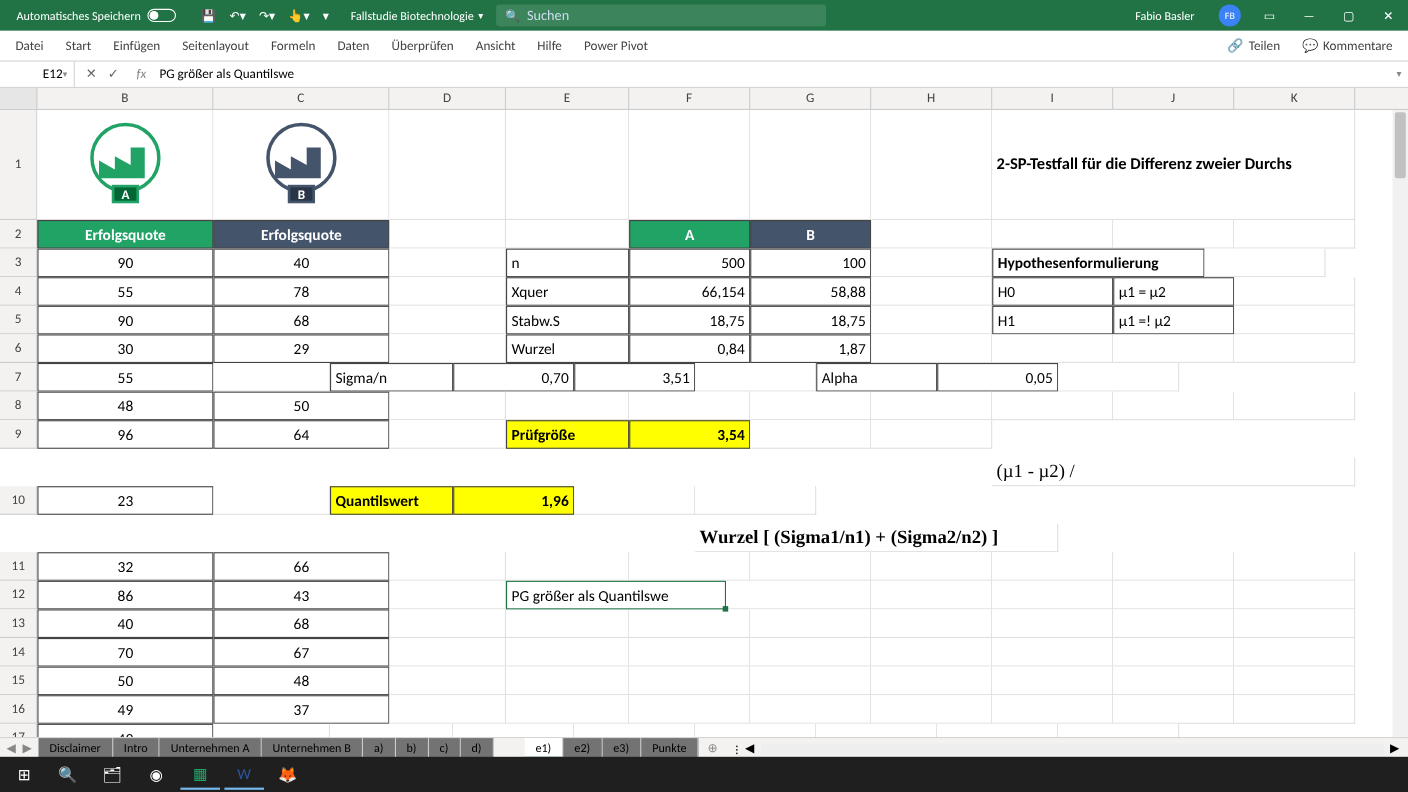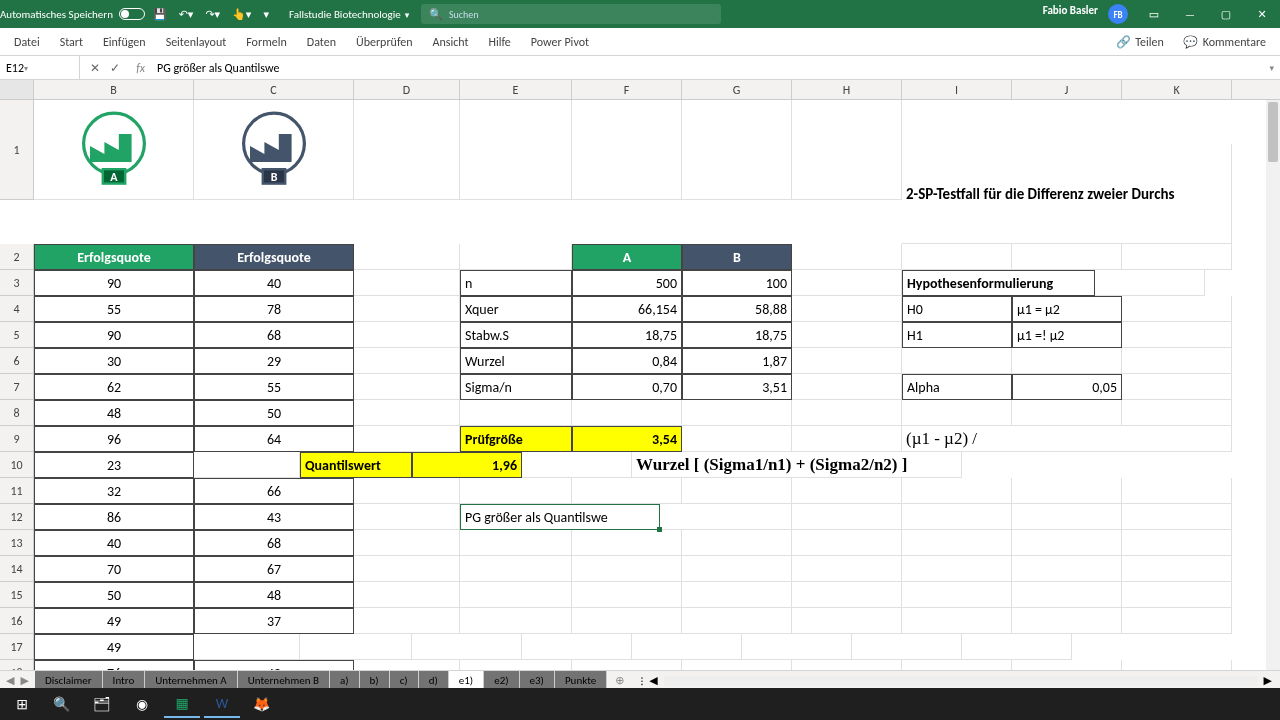--- a/index.html
+++ b/index.html
@@ -1,44 +1,44 @@
 <!DOCTYPE html>
 <html><head>
 <meta charset="utf-8">
 <style>
 * { margin: 0; padding: 0; box-sizing: border-box; font-family: "Segoe UI", Calibri, sans-serif; }
 body { background: #fff; overflow: hidden; width: 1280px; height: 720px; position: relative; }
 
 
 .titlebar { height: 28px; background: #217346; color: #fff; display: flex; align-items: center; font-size: 11px; }
-.titlebar .autosave { display: flex; align-items: center; padding: 0 0; gap: 6px; }
+.titlebar .autosave { display: flex; align-items: center; padding: 0 15px; gap: 6px; }
 .titlebar .toggle { width: 26px; height: 12px; border: 1px solid #fff; border-radius: 6px; position: relative; }
 .titlebar .toggle::after { content: ""; position: absolute; width: 8px; height: 8px; background: #fff; border-radius: 50%; left: 1px; top: 1px; }
 .titlebar .qat { display: flex; gap: 12px; padding: 0 8px; align-items: center; }
 .titlebar .qat span { cursor: pointer; }
 .titlebar .filename { padding: 0 12px; display: flex; align-items: center; gap: 4px; }
 .titlebar .filename::after { content: "▾"; font-size: 9px; }
 .titlebar .search { flex: 0 0 300px; height: 20px; background: rgba(255,255,255,0.12); border-radius: 3px; display: flex; align-items: center; padding: 0 8px; gap: 6px; }
-.titlebar .search input { background: transparent; border: none; color: #fff; font-size: 10px; outline: none; width: 100%; }
+.titlebar .search input { background: transparent; border: none; color: #fff; font-size: 13px; outline: none; width: 100%; }
 .titlebar .search input::placeholder { color: #cde; }
 .titlebar .spacer { flex: 1; }
-.titlebar .user { display: flex; align-items: flex-start; gap: 10px; padding: 0 8px; font-weight: bold; }
+.titlebar .user { display: flex; align-items: center; gap: 22px; padding: 0 8px; }
 .titlebar .avatar { width: 20px; height: 20px; background: #3b82f6; border-radius: 50%; display: flex; align-items: center; justify-content: center; font-size: 9px; }
 .titlebar .winbtns { display: flex; }
 .titlebar .winbtn { width: 36px; height: 28px; display: flex; align-items: center; justify-content: center; cursor: pointer; }
 
 
 .ribbon { height: 28px; background: #fff; border-bottom: 1px solid #d4d4d4; display: flex; align-items: center; padding: 0 4px; }
 .ribbon .tab { padding: 0 10px; height: 28px; line-height: 28px; font-size: 12px; color: #444; cursor: pointer; }
 .ribbon .spacer { flex: 1; }
 .ribbon .right-btn { font-size: 12px; color: #444; padding: 0 10px; cursor: pointer; display: flex; align-items: center; gap: 4px; }
 
 
 .formulabar { height: 24px; border-bottom: 1px solid #d4d4d4; display: flex; align-items: center; font-size: 12px; }
-.formulabar .namebox { width: 80px; border-right: 1px solid #d4d4d4; padding: 0 6px; height: 100%; display: flex; align-items: center; justify-content: flex-start; }
+.formulabar .namebox { width: 68px; border-right: 1px solid #d4d4d4; padding: 0 6px; height: 100%; display: flex; align-items: center; justify-content: flex-end; }
 .formulabar .namebox::after { content: "▾"; font-size: 8px; color: #888; }
 .formulabar .fxbtns { display: flex; gap: 10px; padding: 0 10px; color: #666; }
 .formulabar .fxbtns span { cursor: pointer; }
 .formulabar .fx { font-style: italic; color: #888; padding: 0 6px; }
 .formulabar .formula { flex: 1; padding: 0 6px; }
 
 
 .gridwrap { position: relative; height: 590px; overflow: hidden; }
 .colheaders { display: flex; height: 20px; background: #f3f2f1; border-bottom: 1px solid #ccc; }
 .colheaders .corner { width: 34px; border-right: 1px solid #ccc; background: #e6e6e6; }
@@ -54,53 +54,53 @@
 .rh1 { height: 100px; } .rh { height: 26px; }
 
 
 .green-head { background: #21a366; color: #fff; font-weight: bold; justify-content: center; border: 1px solid #444; }
 .darkblue-head { background: #44546a; color: #fff; font-weight: bold; justify-content: center; border: 1px solid #444; }
 .data-b { justify-content: center; border: 1px solid #444; }
 .border1 { border: 1px solid #444; }
 .num { justify-content: flex-end; }
 .yellow { background: #ffff00; }
 .bold { font-weight: bold; }
-.bigtext { font-size: 15px; font-weight: bold; margin-top: 44px; }
+.bigtext { font-size: 15px; font-weight: bold; }
 .editing { border: 1.5px solid #217346; outline: none; position: relative; z-index: 2; background: #fff; white-space: nowrap; overflow: visible; }
 .editing::after { content: ""; position: absolute; right: -3px; bottom: -3px; width: 5px; height: 5px; background: #217346; }
 .overflow { overflow: visible; white-space: nowrap; }
 
 
 .factory { width: 90px; height: 80px; margin: auto; position: relative; }
 .factory svg { width: 100%; height: 100%; }
 
 
 .vscroll { position: absolute; right: 0; top: 20px; bottom: 0; width: 14px; background: #f1f1f1; }
 .vscroll .thumb { position: absolute; left: 2px; right: 2px; top: 2px; height: 60px; background: #c1c1c1; border-radius: 2px; }
 
 
 .sheettabs { height: 20px; border-top: 1px solid #d4d4d4; display: flex; align-items: center; font-size: 11px; background: #f3f2f1; }
 .sheettabs .navbtns { display: flex; padding: 0 6px; gap: 6px; color: #888; }
 .sheettabs .stab { padding: 0 10px; height: 19px; line-height: 19px; border-right: 1px solid #ccc; background: #737373; cursor: pointer; }
-.sheettabs .stab.active { background: #fff; border-bottom: 2px solid #217346; }
+.sheettabs .stab.active { background: #fff; border-bottom: 2px solid #217346; margin-left: 28px; }
 .sheettabs .add { padding: 0 8px; color: #888; cursor: pointer; }
 .sheettabs .hscroll { flex: 1; display: flex; align-items: center; padding: 0 8px; gap: 6px; }
 .sheettabs .htrack { flex: 1; height: 10px; background: #eee; }
 
 
 .statusbar { height: 20px; background: #f3f2f1; border-top: 1px solid #d4d4d4; display: flex; align-items: center; font-size: 11px; padding: 0 8px; color: #444; justify-content: space-between; }
 .statusbar .views span { padding: 0 4px; cursor: pointer; }
 
 
 .taskbar { position: absolute; bottom: 0; left: 0; right: 0; height: 32px; background: #1f1f1f; display: flex; align-items: center; gap: 4px; padding: 0 4px; }
 .taskbar .tbtn { width: 36px; height: 28px; display: flex; align-items: center; justify-content: center; cursor: pointer; color: #fff; font-size: 14px; }
 .taskbar .tbtn.app { border-bottom: 2px solid #76b9ed; }
 
 
-.formula-display { font-size: 17px; font-family: "Times New Roman", serif; white-space: nowrap; }
+.formula-display { font-size: 17px; font-family: "Times New Roman", serif; white-space: nowrap; margin-top: 34px; }
 </style>
 </head>
 <body>
 
 <div class="titlebar">
   <div class="autosave">
     <span>Automatisches Speichern</span>
     <span class="toggle"></span>
   </div>
   <div class="qat">
@@ -267,21 +267,20 @@
           <div class="cell cE rh border1">Wurzel</div>
           <div class="cell cF rh num border1">0,84</div>
           <div class="cell cG rh num border1">1,87</div>
           <div class="cell cH rh"></div>
           <div class="cell cI rh"></div>
           <div class="cell cJ rh"></div>
           <div class="cell cK rh"></div>
         </div>
         <div class="row">
           <div class="rowheader rh">7</div>
-          <div class="cell rh data-b cB">62</div>
           <div class="cell rh data-b cC">55</div>
           <div class="cell cD rh"></div>
           <div class="cell cE rh border1">Sigma/n</div>
           <div class="cell cF rh num border1">0,70</div>
           <div class="cell cG rh num border1">3,51</div>
           <div class="cell cH rh"></div>
           <div class="cell cI rh border1">Alpha</div>
           <div class="cell cJ rh border1 num">0,05</div>
           <div class="cell cK rh"></div>
         </div>

